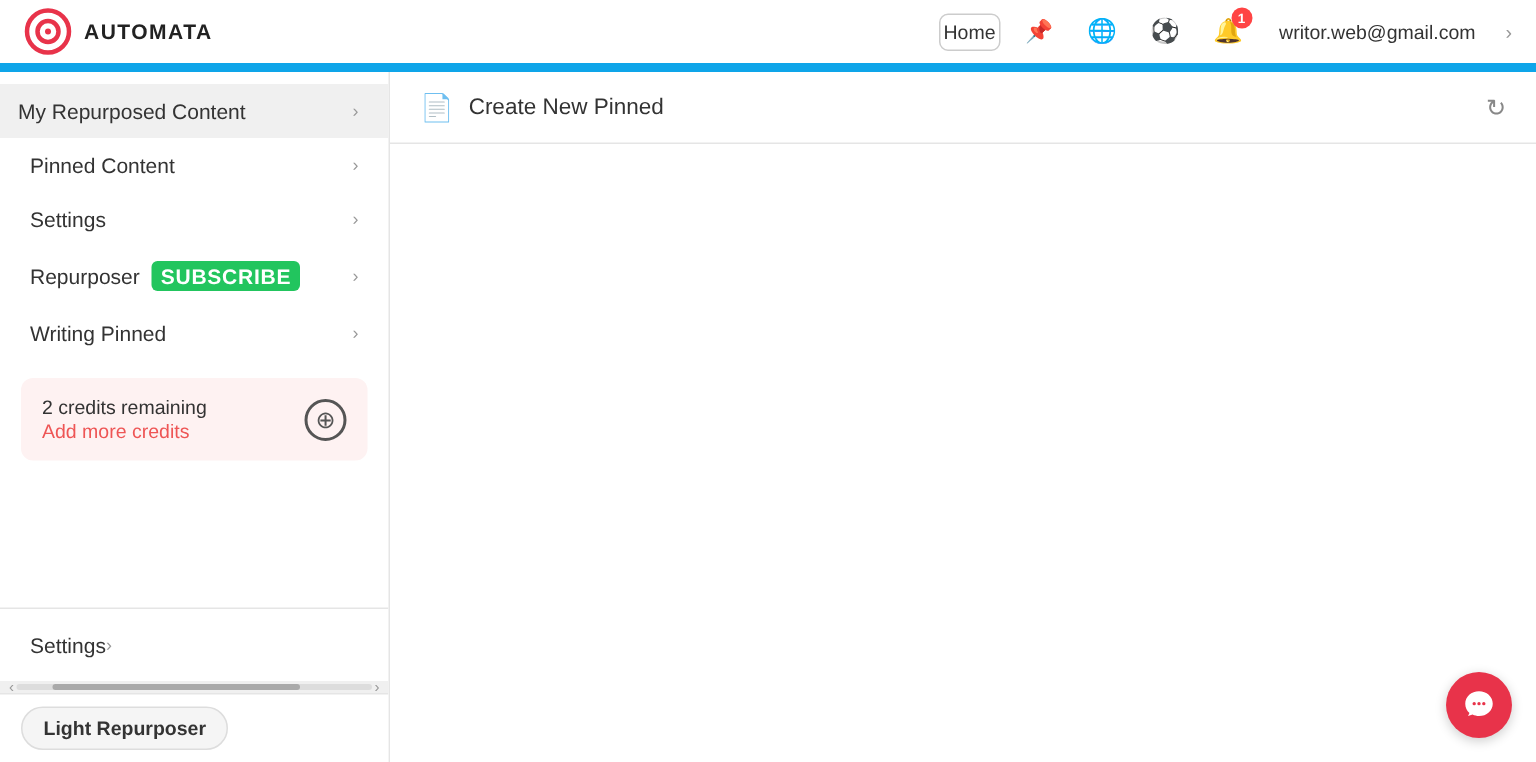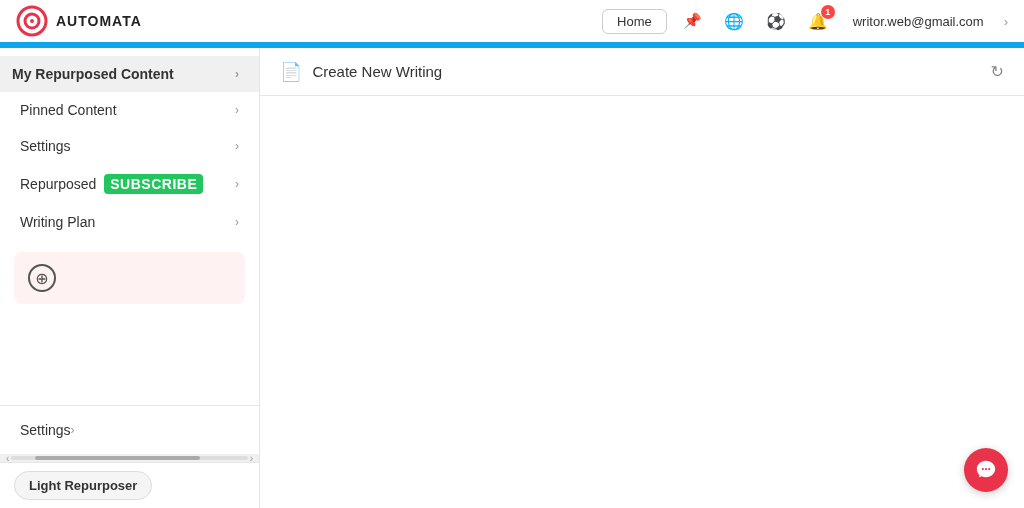--- a/index.html
+++ b/index.html
@@ -4,35 +4,35 @@
   <style>
     * { box-sizing: border-box; margin: 0; padding: 0; }
     body { font-family: -apple-system, BlinkMacSystemFont, 'Segoe UI', sans-serif; font-size: 14px; background: #fff; width: 1024px; height: 508px; overflow: hidden; display: flex; flex-direction: column; }
 
     
     .header { height: 48px; border-bottom: 6px solid #0ea5e9; display: flex; align-items: center; padding: 0 16px; gap: 12px; background: #fff; flex-shrink: 0; }
     .header-logo { display: flex; align-items: center; gap: 8px; flex: 1; }
     .logo-icon { width: 32px; height: 32px; }
     .logo-text { font-weight: 600; font-size: 14px; letter-spacing: 1px; color: #222; }
     .header-center { display: flex; align-items: center; gap: 8px; }
-    .home-btn { border: 1px solid #ccc; border-radius: 6px; padding: 4px 14px; font-size: 13px; color: #333; cursor: pointer; background: #fff; }
+    .home-btn { border: 1px solid #ccc; border-radius: 6px; padding: 4px 2px; font-size: 13px; color: #333; cursor: pointer; background: #fff; }
     .header-icons { display: flex; align-items: center; gap: 14px; }
     .icon-circle { width: 28px; height: 28px; border-radius: 50%; display: flex; align-items: center; justify-content: center; font-size: 16px; cursor: pointer; }
     .notification-wrapper { position: relative; }
     .notification-badge { position: absolute; top: -2px; right: -2px; background: #ff4444; color: #fff; font-size: 9px; width: 14px; height: 14px; border-radius: 50%; display: flex; align-items: center; justify-content: center; font-weight: bold; }
     .header-user { display: flex; align-items: center; gap: 20px; font-size: 13px; color: #333; margin-left: 8px; cursor: pointer; }
 
     
     .main-layout { display: flex; flex: 1; overflow: hidden; }
 
     
     .sidebar { width: 260px; border-right: 1px solid #e5e5e5; display: flex; flex-direction: column; background: #fff; flex-shrink: 0; overflow: hidden; position: relative; }
     .sidebar-nav { flex: 1; overflow-y: auto; padding: 8px 0; }
     .sidebar-item { display: flex; align-items: center; justify-content: space-between; padding: 10px 20px; cursor: pointer; color: #333; font-size: 14px; }
-    .sidebar-item.active { background: #f0f0f0; font-weight: 700; padding-left: 12px; }
+    .sidebar-item.active { background: #f0f0f0; font-weight: 400; padding-left: 12px; }
     .sidebar-item-left { display: flex; align-items: center; gap: 8px; }
     .subscribe-badge { background: #22c55e; color: #fff; font-size: 14px; padding: 2px 6px; border-radius: 4px; font-weight: 600; letter-spacing: 0.5px; }
     .chevron { color: #999; font-size: 12px; }
 
     .credits-box { margin: 12px 14px; background: #fef2f2; border-radius: 8px; padding: 12px 14px; display: flex; align-items: center; justify-content: space-between; }
     .credits-text { font-size: 13px; color: #333; font-weight: 500; }
     .credits-link { font-size: 13px; color: #e55; cursor: pointer; text-decoration: none; }
     .credits-add-icon { width: 28px; height: 28px; border-radius: 50%; border: 2px solid #555; display: flex; align-items: center; justify-content: center; color: #555; font-size: 16px; cursor: pointer; flex-shrink: 0; }
 
     .sidebar-bottom { border-top: 1px solid #e5e5e5; padding: 4px 0; }
@@ -106,33 +106,37 @@
         <span class="chevron">›</span>
       </div>
       <div class="sidebar-item">
         <span class="sidebar-item-left">
           <span>Settings</span>
         </span>
         <span class="chevron">›</span>
       </div>
       <div class="sidebar-item">
         <span class="sidebar-item-left">
-          <span>Repurposed</span>
+          <span>Repurposer</span>
           <span class="subscribe-badge">SUBSCRIBE</span>
         </span>
         <span class="chevron">›</span>
       </div>
       <div class="sidebar-item">
         <span class="sidebar-item-left">
-          <span>Writing Plan</span>
+          <span>Writing Pinned</span>
         </span>
         <span class="chevron">›</span>
       </div>
 
       <div class="credits-box">
+        <div>
+          <div class="credits-text">2 credits remaining</div>
+          <a class="credits-link">Add more credits</a>
+        </div>
         <div class="credits-add-icon">⊕</div>
       </div>
     </nav>
 
     <div class="sidebar-bottom">
       <div class="settings-item">
         <span>Settings</span>
         <span class="chevron">›</span>
       </div>
     </div>
@@ -149,21 +153,21 @@
       <div class="plan-badge">
         <span class="plan-bold">Light Repurposer</span>
       </div>
     </div>
   </aside>
 
   <main class="content-area">
     <div class="content-header">
       <div class="content-header-left">
         <span class="content-icon">📄</span>
-        <span class="content-title">Create New Writing</span>
+        <span class="content-title">Create New Pinned</span>
       </div>
       <span class="refresh-icon">↻</span>
     </div>
   </main>
 
 </div>
 
 <div class="float-help">
   <svg width="22" height="22" viewBox="0 0 24 24" fill="none">
     <path d="M12 2C6.48 2 2 6.03 2 11c0 2.67 1.19 5.07 3.09 6.78L4 20l3.29-1.08C8.74 19.6 10.33 20 12 20c5.52 0 10-4.03 10-9S17.52 2 12 2z" fill="white"></path>

